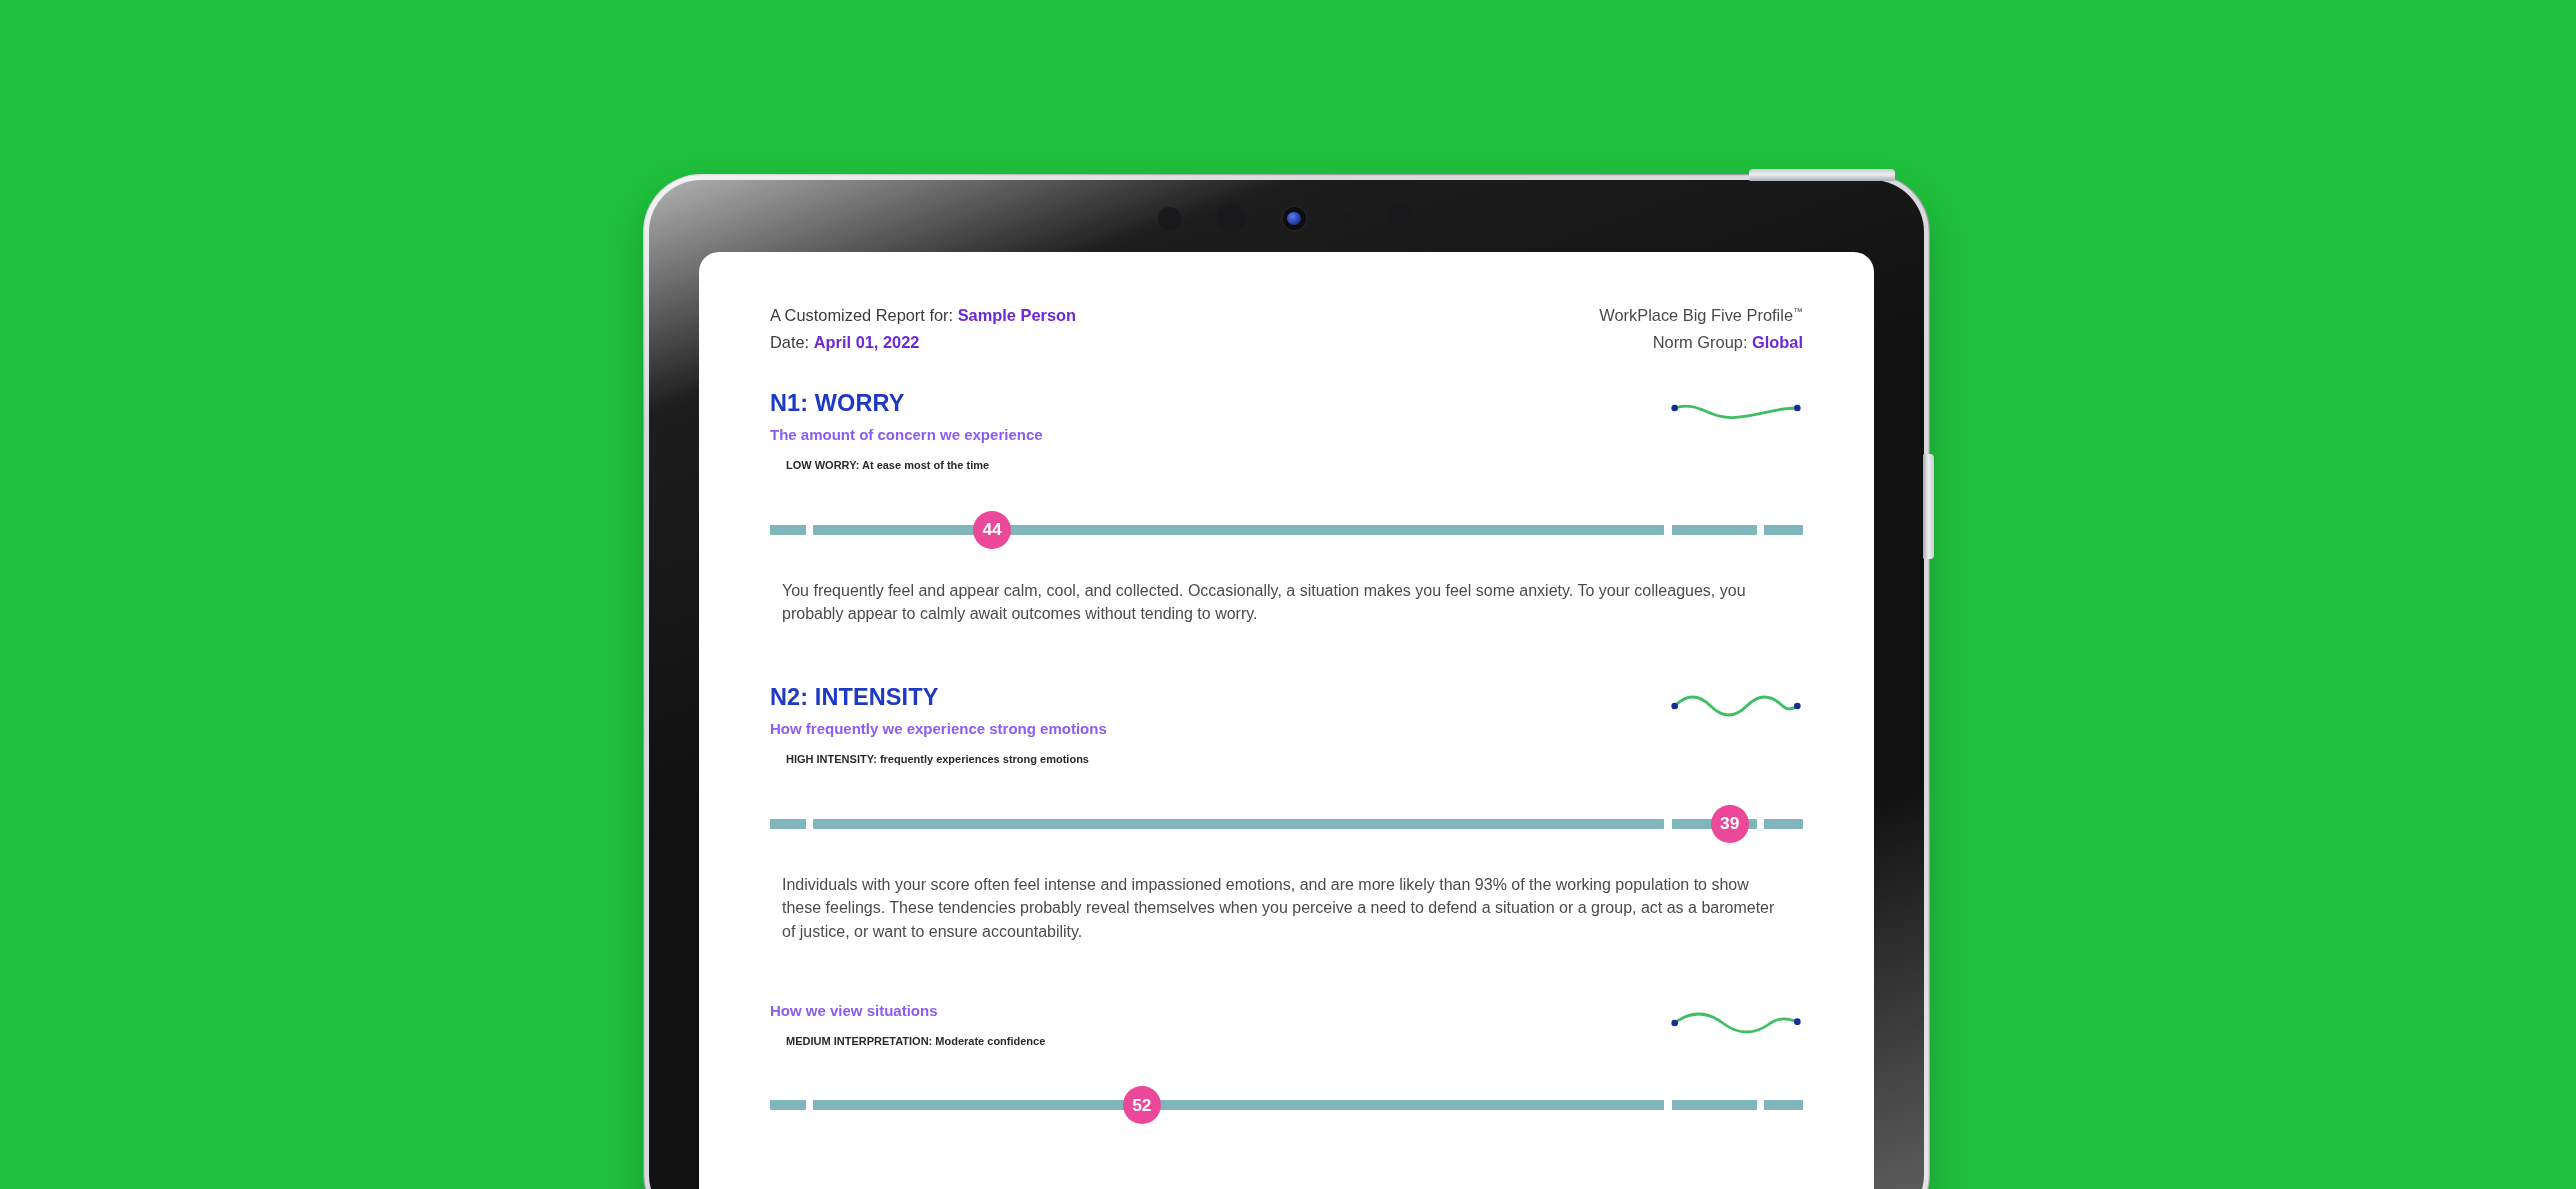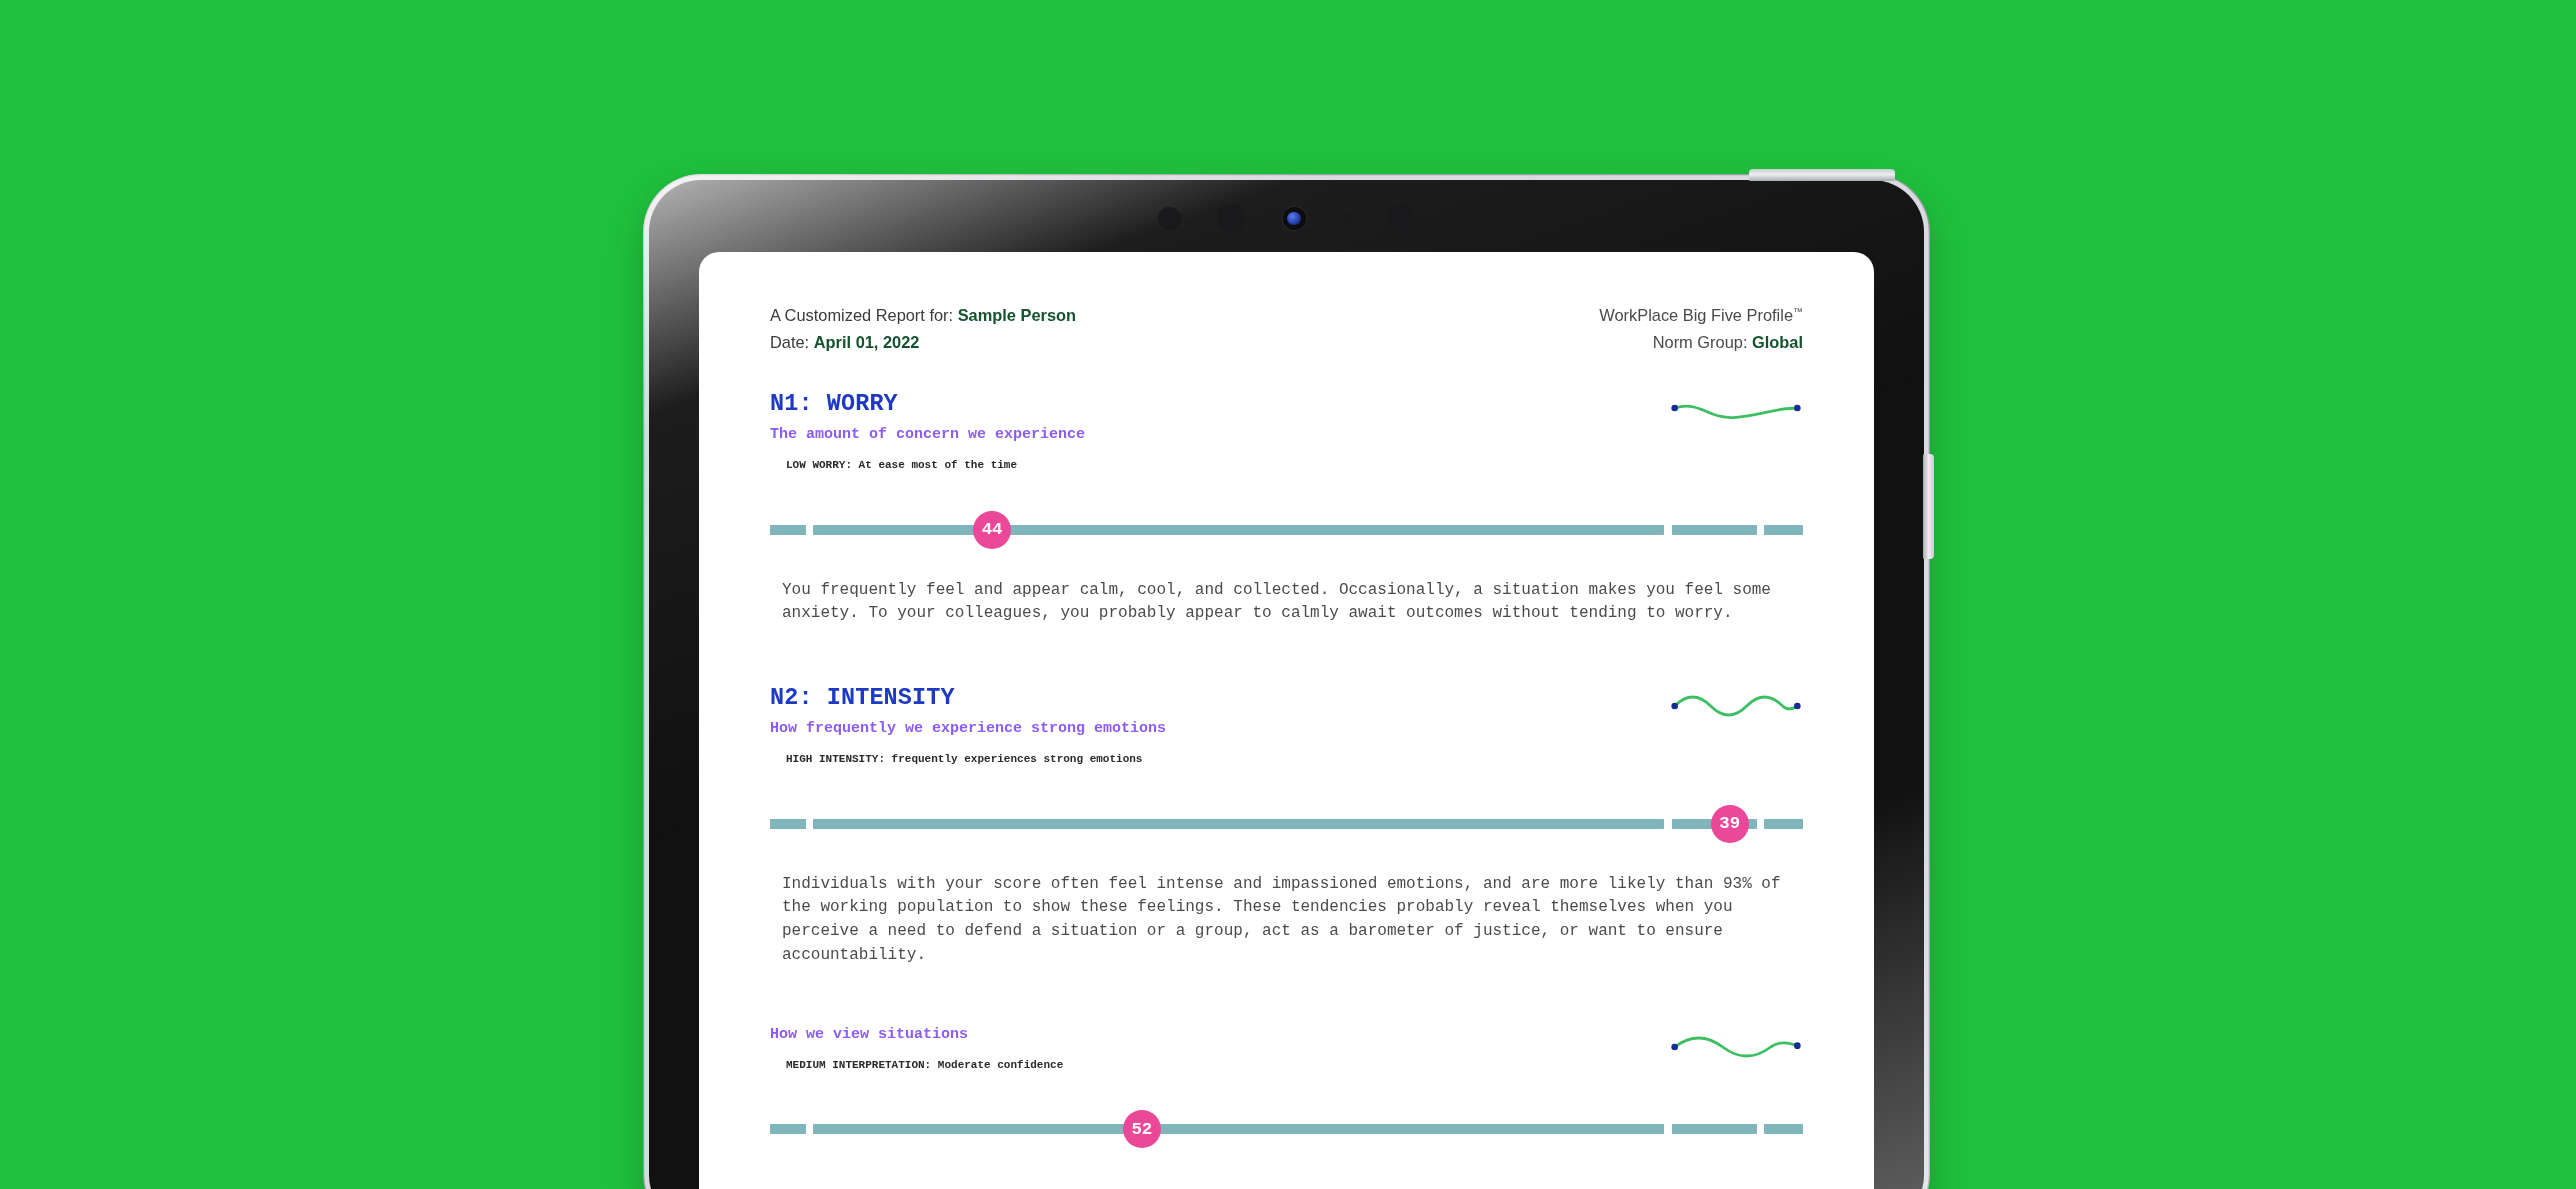--- a/index.html
+++ b/index.html
@@ -128,25 +128,25 @@
   #report-header {
     display: flex;
     justify-content: space-between;
     align-items: flex-start;
     padding: 50px 71px 0 71px;
     font-size: 16.4px;
     color: #3b3b3b;
   }
   #header-left { line-height: 1.63; }
   #header-right { line-height: 1.63; text-align: right; color: #4a4a4a; }
-  .hdr-strong { font-weight: bold; color: #14532d; }
+  .hdr-strong { font-weight: bold; color: #6d28d9; }
   .tm { font-size: 10px; vertical-align: super; }
 
   
-  .trait-section { padding: 0 71px; position: relative; font-family: Liberation Mono, monospace; }
+  .trait-section { padding: 0 71px; position: relative; }
   .trait-section.first { margin-top: 35px; }
   .trait-section.later { margin-top: 58px; }
 
   .trait-title {
     font-size: 23.5px;
     font-weight: bold;
     color: #1e39c4;
     letter-spacing: 0.1px;
     margin: 0 0 8.7px 0;
   }

